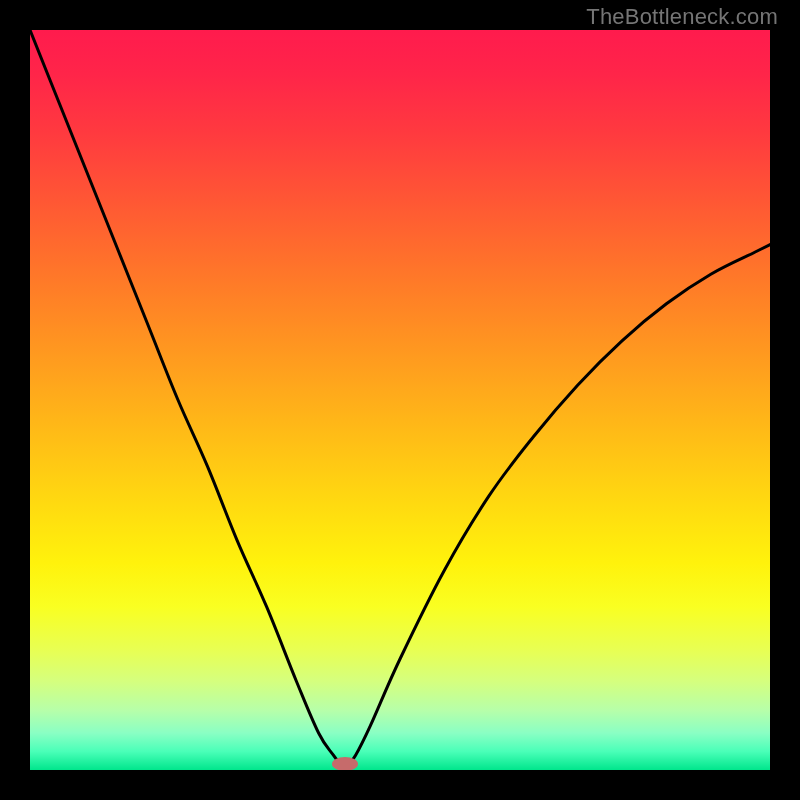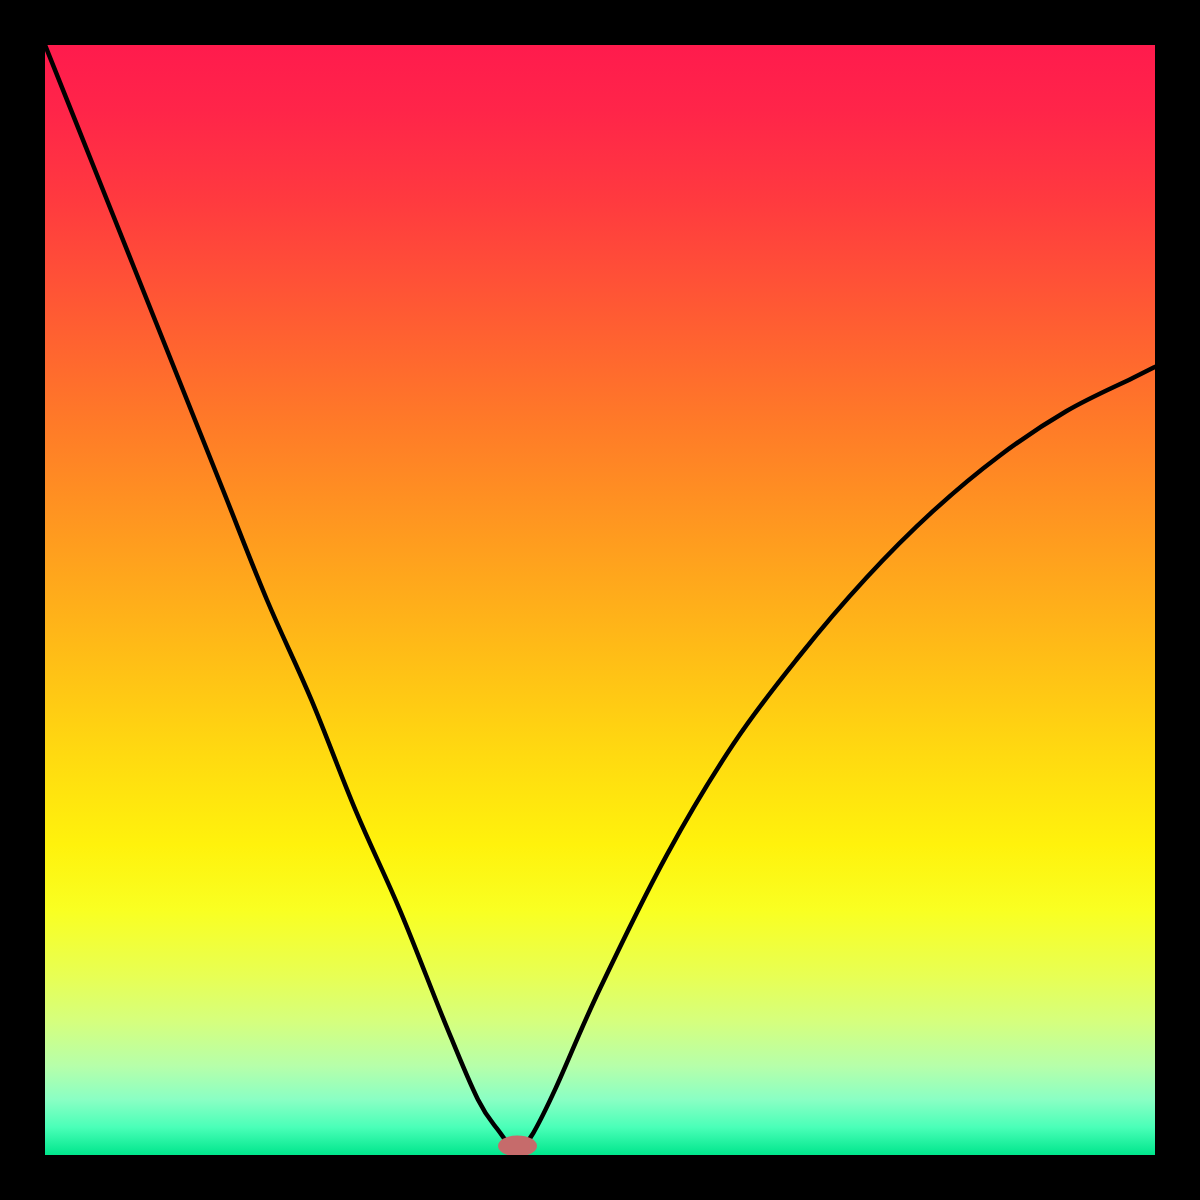--- a/index.html
+++ b/index.html
@@ -84,13 +84,14 @@
       <rect x="0" y="0" width="740" height="740" fill="url(#bg-grad)"></rect>
     </svg>
 
     <svg class="curve-svg" viewBox="0 0 740 740" preserveAspectRatio="none">
       <path id="curve-path" d="M 0.00 0.00 C 5.33 13.32, 18.94 47.36, 29.60 74.00 C 40.26 100.64, 48.54 121.36, 59.20 148.00 C 69.86 174.64, 78.14 195.36, 88.80 222.00 C 99.46 248.64, 107.74 269.36, 118.40 296.00 C 129.06 322.64, 137.34 344.69, 148.00 370.00 C 158.66 395.31, 166.94 411.29, 177.60 436.60 C 188.26 461.91, 196.54 485.29, 207.20 510.60 C 217.86 535.91, 226.14 551.89, 236.80 577.20 C 247.46 602.51, 257.08 628.56, 266.40 651.20 C 275.72 673.84, 281.94 689.68, 288.60 703.00 C 295.26 716.32, 298.74 718.54, 303.40 725.20 C 308.06 731.86, 312.50 737.34, 314.50 740.00 C 316.50 737.34, 320.94 733.19, 325.60 725.20 C 330.26 717.21, 332.41 712.92, 340.40 695.60 C 348.39 678.28, 356.68 656.97, 370.00 629.00 C 383.32 601.03, 398.42 569.50, 414.40 540.20 C 430.38 510.90, 442.82 490.18, 458.80 466.20 C 474.78 442.22, 487.22 426.98, 503.20 407.00 C 519.18 387.02, 531.62 372.52, 547.60 355.20 C 563.58 337.88, 576.02 325.45, 592.00 310.80 C 607.98 296.15, 620.42 285.79, 636.40 273.80 C 652.38 261.81, 664.82 253.52, 680.80 244.20 C 696.78 234.88, 714.54 227.33, 725.20 222.00 C 735.86 216.67, 737.34 215.93, 740.00 214.60" fill="none" stroke="#000000" stroke-width="3" stroke-linecap="round" stroke-linejoin="round"></path>
     </svg>
 
     <div class="oval-marker" id="oval-marker" style="left: 314.5px; top: 734.08px; width: 26px; height: 14px; background: rgb(198, 107, 107);"></div>
   </div>
 
+  <div class="watermark">TheBottleneck.com</div>
 </div>
 
 </body></html>

